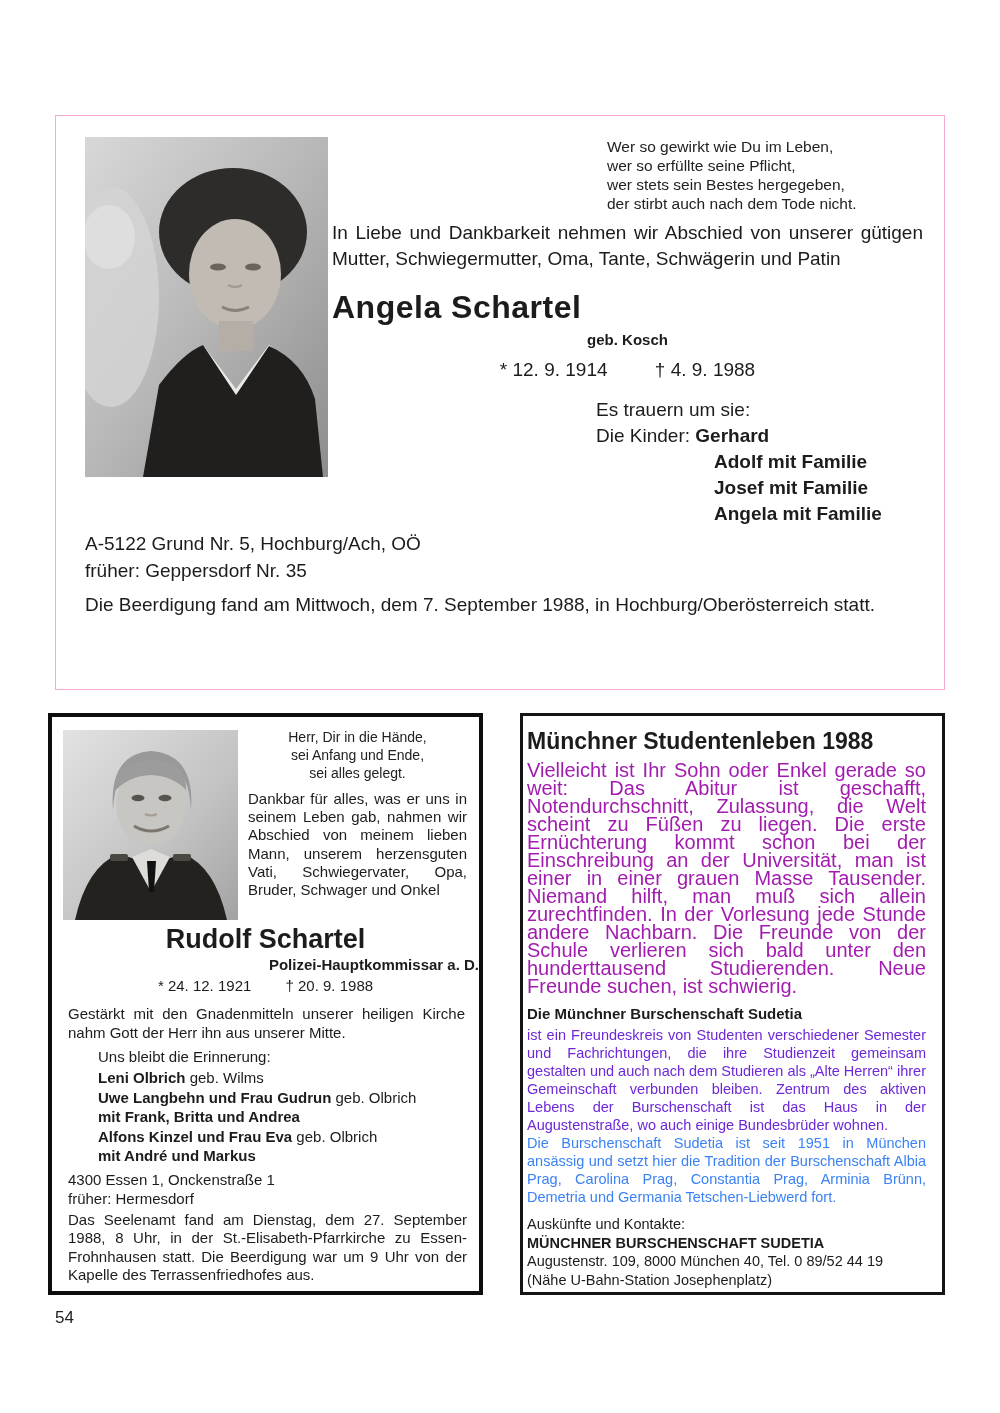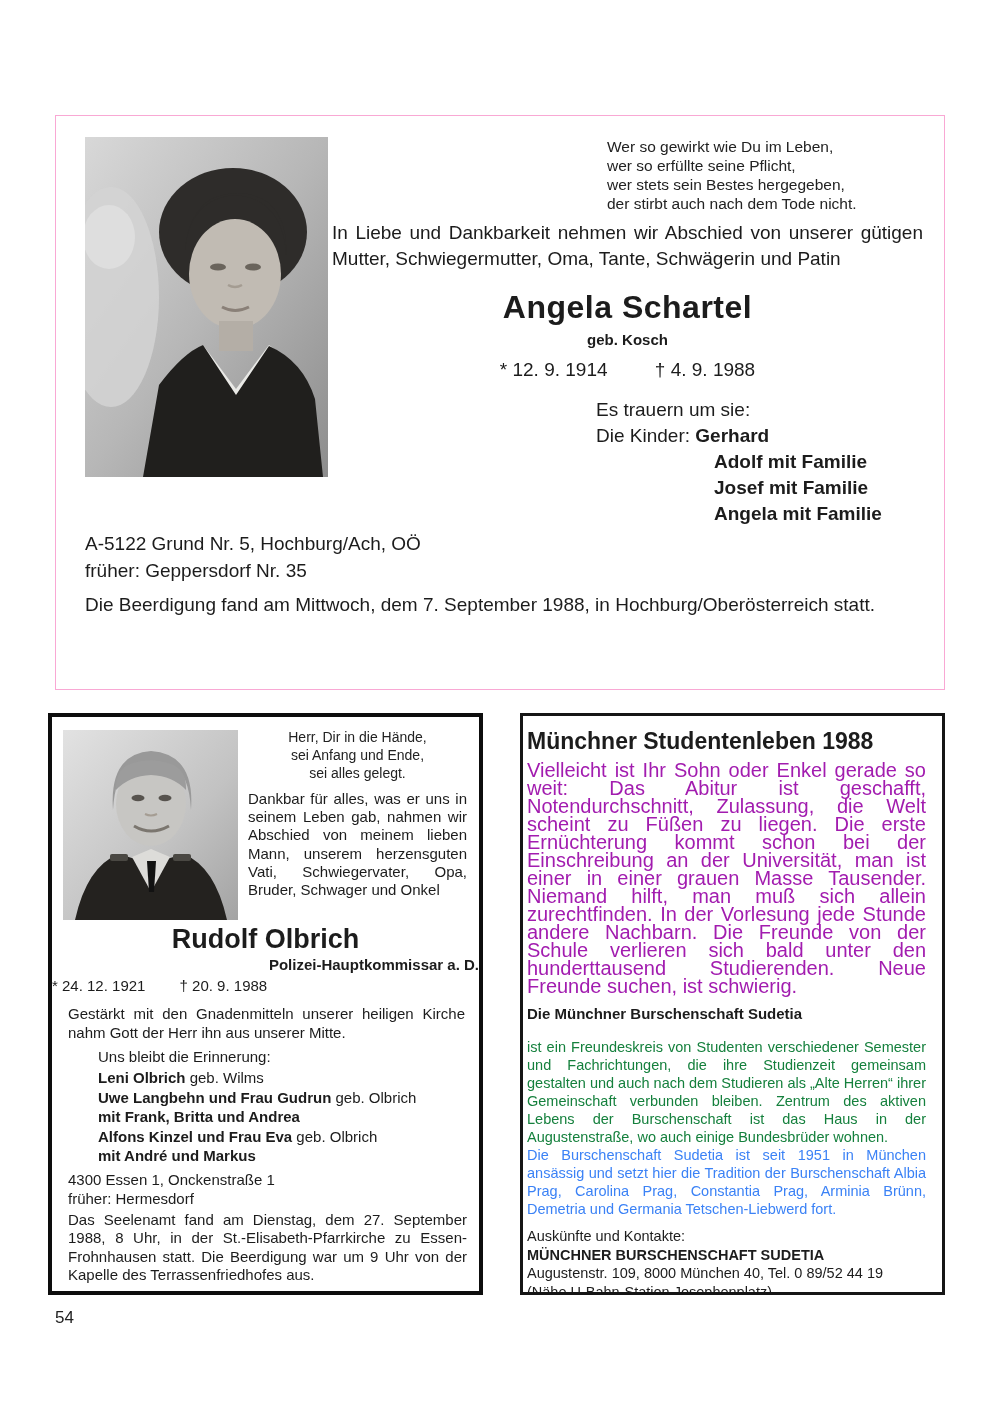--- a/index.html
+++ b/index.html
@@ -24,50 +24,50 @@
 
   
   .row-top{display:flex}
   .photo{flex:0 0 auto;margin:0;padding:0}
   .photo svg{display:block}
   .photo-woman{width:243px;height:340px;margin:21px 0 0 29px}
   .notice-top .col-right{flex:1;margin-left:4px;padding-right:21px;min-width:0}
 
   .poem-top{margin:21px 0 0 275px;font-size:15.5px;line-height:19px;color:#222}
   .intro-top{margin:7px 0 0 0;font-size:19px;line-height:26px;color:#1b1b1b}
-  .name-top{margin:17px 0 0 0;font-size:32px;line-height:36px;font-weight:bold;text-align:center;letter-spacing:.5px}
+  .name-top{margin:17px 0 0 0;font-size:32px;line-height:36px;font-weight:bold;text-align:left;letter-spacing:.5px}
   .maiden-top{margin:3px 0 0 0;font-size:15px;line-height:24px;font-weight:bold;text-align:center}
   .dates-top{margin:6px 0 0 0;font-size:19px;line-height:24px;text-align:center}
   .dates-top .death{margin-left:42px}
   .mourners-top{margin:15px 0 0 264px;font-size:19px;line-height:26px}
   .mourner-indent{padding-left:118px;font-weight:bold}
   .address-top{margin:3px 0 0 29px;font-size:19px;line-height:27px}
   .funeral-top{margin:7px 21px 0 29px;font-size:19px;line-height:27px}
 
   
   .row-left{display:flex}
   .photo-man{width:175px;height:190px;margin:13px 0 0 11px}
   .notice-left .col-right{flex:1;margin-left:10px;padding-right:12px;min-width:0}
   .poem-left{margin:11px 0 0 0;font-size:14px;line-height:18px;text-align:center;color:#222}
   .intro-left{margin:8px 0 0 0;font-size:15px;line-height:18.2px}
   .name-left{margin:4px 0 0 0;font-size:27px;line-height:30px;font-weight:bold;text-align:center}
   .title-left{margin:2px 0 0 0;font-size:15px;line-height:18px;font-weight:bold;text-align:right}
-  .dates-left{margin:3px 0 0 0;font-size:15px;line-height:18px;}
+  .dates-left{margin:3px 0 0 0;font-size:15px;line-height:18px;text-align:center}
   .dates-left .death{margin-left:30px}
   .strength-left{margin:9px 14px 0 16px;font-size:15px;line-height:19px}
   .memory-left{margin:5px 0 0 46px;font-size:15px;line-height:19px}
   .family-left{margin:2px 0 0 46px;font-size:15px;line-height:19.5px}
   .address-left{margin:4px 0 0 16px;font-size:15px;line-height:19px}
   .funeral-left{margin:3px 12px 0 16px;font-size:15px;line-height:18.5px}
 
   
   .ad-title{margin:2px 0 0 0;font-size:23px;line-height:26px;font-weight:bold}
   .ad-p{margin:7px 0 0 0;font-size:20px;line-height:18px;color:#a21caf}
   .ad-sub{margin:10px 0 0 0;font-size:15px;line-height:18px;font-weight:bold}
-  .ad-p2{margin:15px 0 0 0;font-size:14.5px;line-height:18px;color:#15803d}
+  .ad-p2{margin:3px 0 0 0;font-size:14.5px;line-height:18px;color:#6d28d9}
   .ad-p3{margin:0;font-size:14.5px;line-height:18px;color:#3b82f6}
   .ad-contact{margin:9px 0 0 0;font-size:14.5px;line-height:18.5px}
 
   .page-number{position:absolute;left:55px;top:1308px;font-size:17px;color:#222}
 </style>
 </head>
 <body>
 
 <div class="page">
 
@@ -167,21 +167,21 @@
       <div class="col-right">
         <div class="poem-left">
           <div>Herr, Dir in die Hände,</div>
           <div>sei Anfang und Ende,</div>
           <div>sei alles gelegt.</div>
         </div>
         <p class="intro-left just">Dankbar für alles, was er uns in seinem Leben gab, nahmen wir Abschied von meinem lieben Mann, unserem herzensguten Vati, Schwiegervater, Opa, Bruder, Schwager und Onkel</p>
       </div>
     </div>
 
-    <h2 class="name-left">Rudolf Olbrich</h2>
+    <h2 class="name-left">Rudolf Schartel</h2>
     <div class="title-left">Polizei-Hauptkommissar a. D.</div>
 
     <div class="dates-left">
       <span class="birth">* 24. 12. 1921</span>
       <span class="death">† 20. 9. 1988</span>
     </div>
 
     <p class="strength-left just">Gestärkt mit den Gnadenmitteln unserer heiligen Kirche nahm Gott der Herr ihn aus unserer Mitte.</p>
 
     <div class="memory-left">Uns bleibt die Erinnerung:</div>

